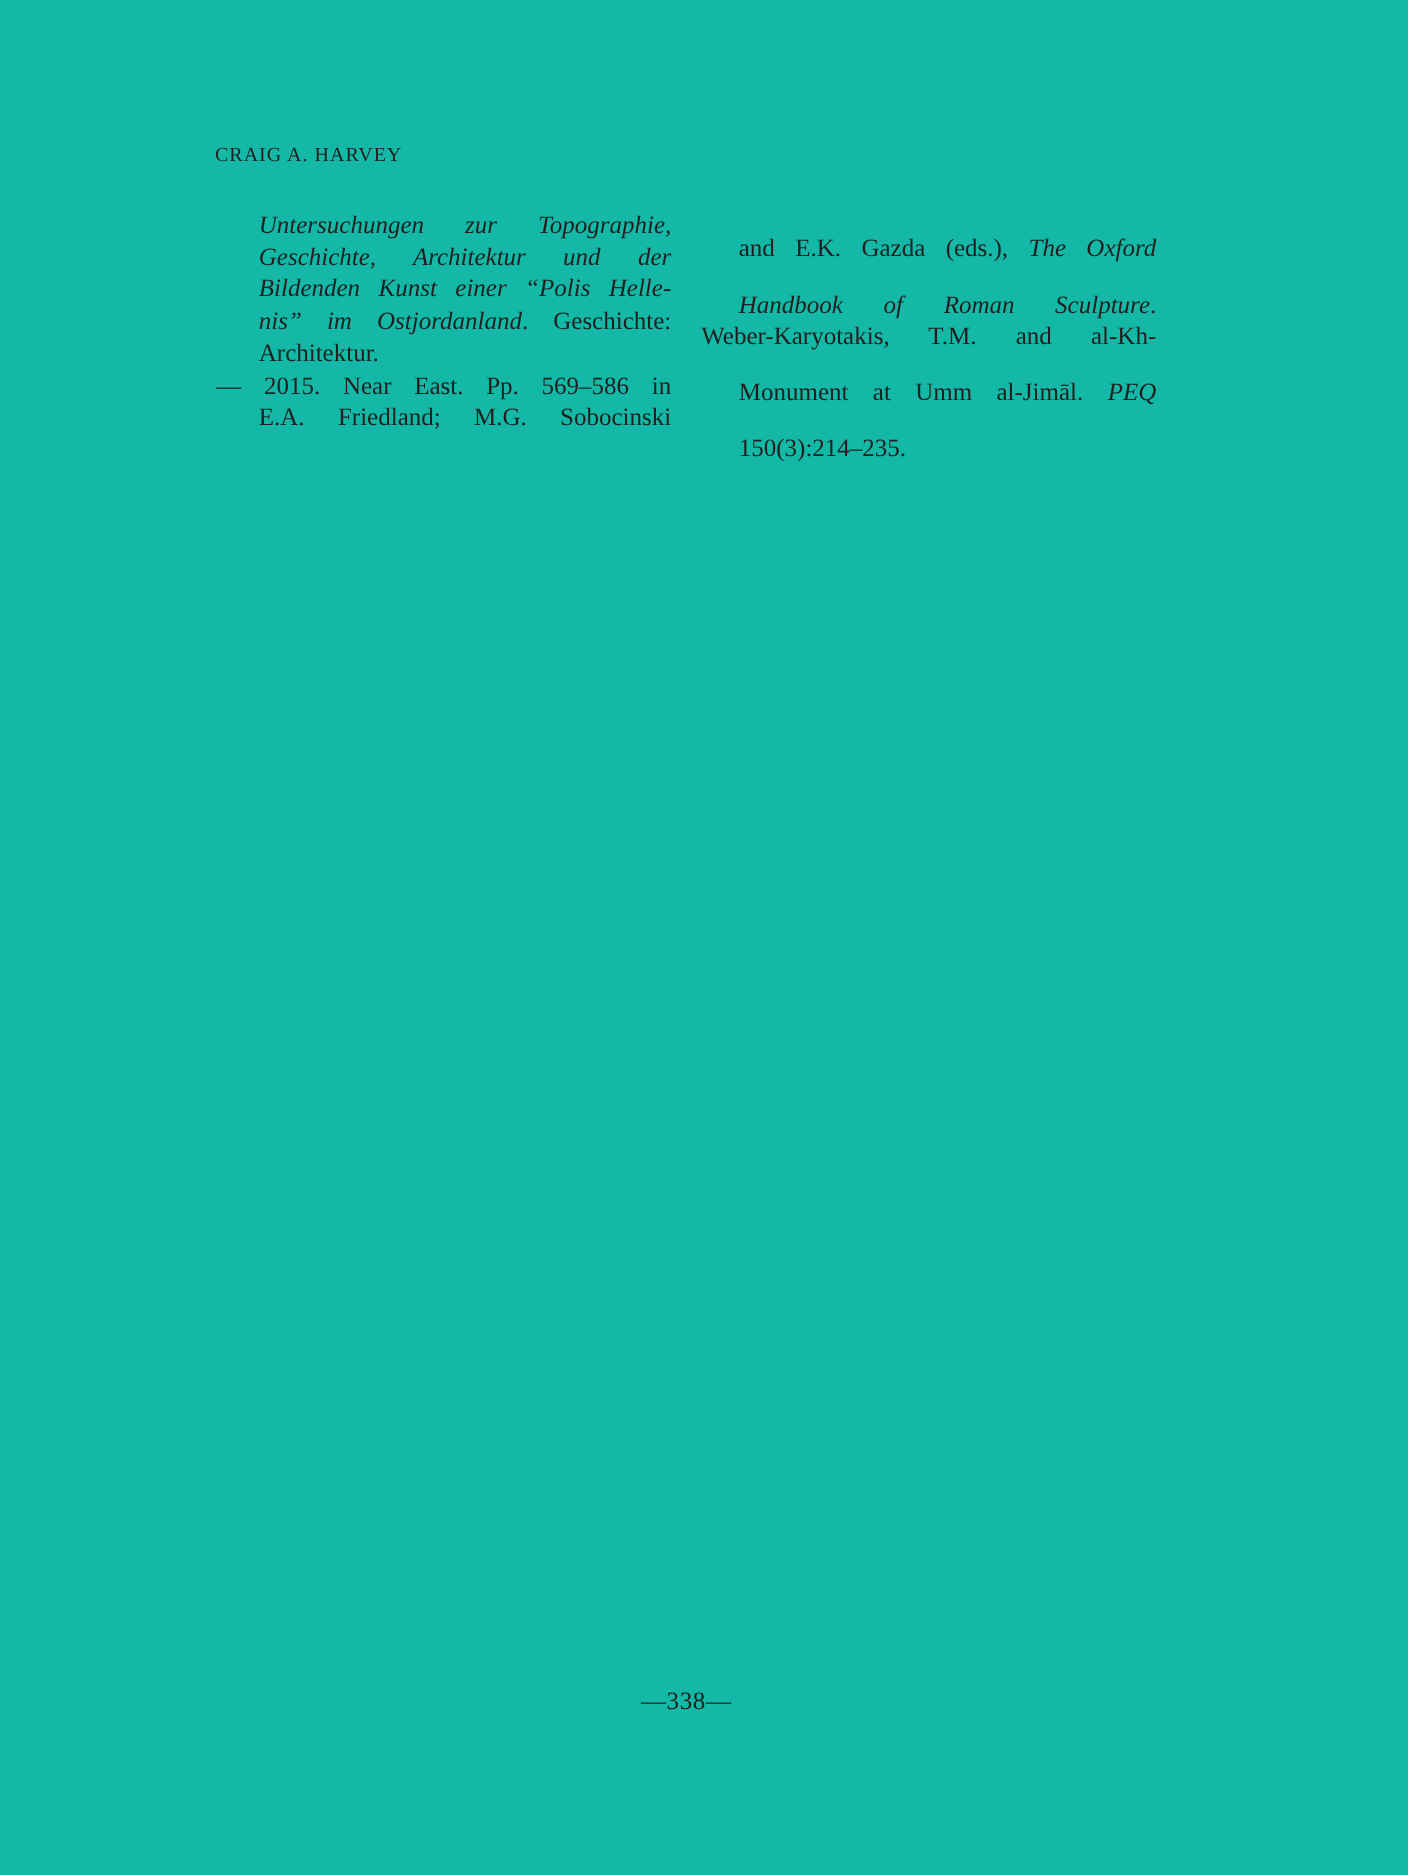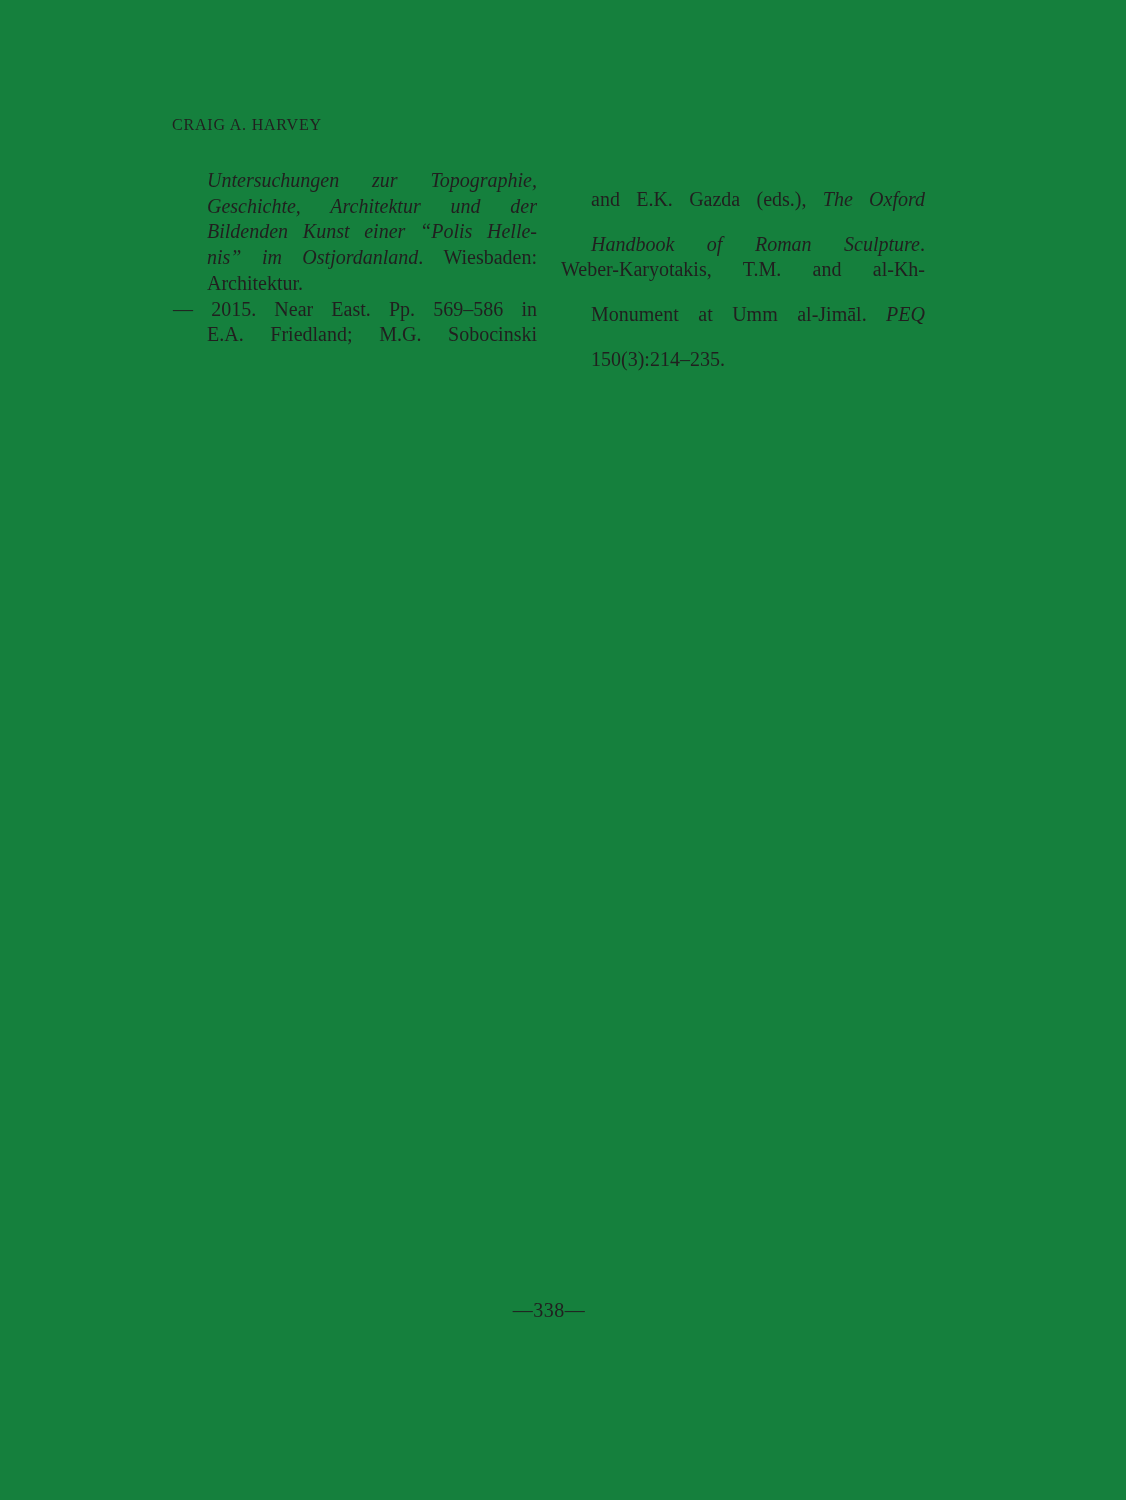--- a/index.html
+++ b/index.html
@@ -45,39 +45,39 @@
   .line.no-just {
     text-align: left;
     text-align-last: left;
   }
   #col-left .line.ind  { padding-left: 34px; }
   #col-right .line.ind { padding-left: 30px; margin-top: 19px; }
   .it { font-style: italic; }
   .page-number {
     position: absolute;
     left: 173px;
-    top: 1299px;
+    top: 1350px;
     width: 752px;
     text-align: center;
     font-size: 20px;
     letter-spacing: 0.5px;
   }
 </style>
 </head>
 <body>
 
-<div class="page" style="background: #15803d; color: rgb(33, 31, 31);">
+<div class="page" style="background: #14b8a6; color: rgb(33, 31, 31);">
   <div class="running-header">CRAIG A. HARVEY</div>
 
   <div class="columns">
     <div class="col" id="col-left">
         <div class="line ind"><span class="it">Untersuchungen zur Topographie,</span></div>
         <div class="line ind"><span class="it">Geschichte, Architektur und der</span></div>
         <div class="line ind"><span class="it">Bildenden Kunst einer “Polis Helle-</span></div>
-        <div class="line ind"><span class="it">nis” im Ostjordanland</span><span>. Wiesbaden:</span></div>
+        <div class="line ind"><span class="it">nis” im Ostjordanland</span><span>. Geschichte:</span></div>
         <div class="line ind no-just"><span>Architektur.</span></div>
         <div class="line"><span>— 2015. Near East. Pp. 569–586 in</span></div>
         <div class="line ind"><span>E.A. Friedland; M.G. Sobocinski</span></div>
       </div>
     <div class="col" id="col-right">
         <div class="line ind"><span>and E.K. Gazda (eds.), </span><span class="it">The Oxford</span></div>
         <div class="line ind"><span class="it">Handbook of Roman Sculpture</span><span>.</span></div>
         <div class="line"><span>Weber-Karyotakis, T.M. and al-Kh-</span></div>
         <div class="line ind"><span>Monument at Umm al-Jimāl. </span><span class="it">PEQ</span></div>
         <div class="line ind no-just"><span>150(3):214–235.</span></div>

